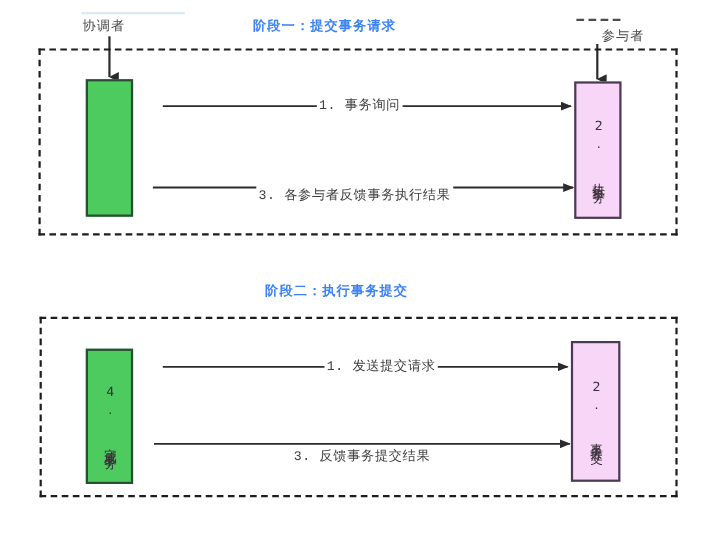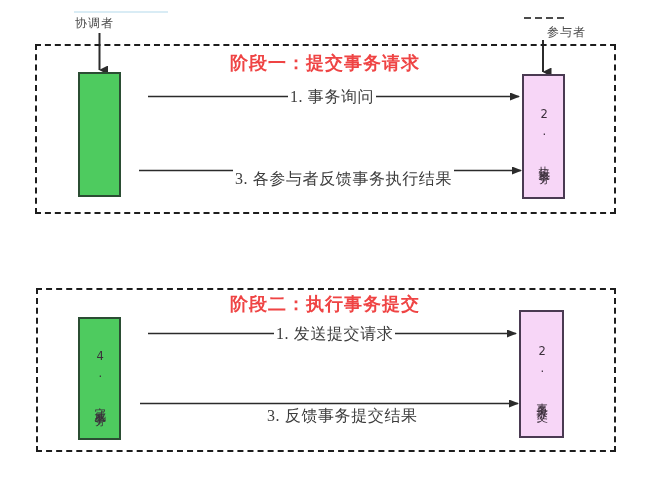--- a/index.html
+++ b/index.html
@@ -25,30 +25,29 @@
     position: absolute;
     left: 0; top: 0;
     width: 660px;
     height: 490px;
     pointer-events: none;
   }
 
   
   .phase-title {
     position: absolute;
-    font-size: 18px;
+    font-size: 12px;
     font-weight: bold;
     letter-spacing: 1px;
-    color: #ef4444;
+    color: #3b82f6;
     white-space: nowrap;
     font-family: "DejaVu Sans", "Liberation Sans", sans-serif;
-    margin-top: 36px;
   }
   #title-1 { left: 230px; top: 15px; }
-  #title-2 { left: 230px; top: 256px; }
+  #title-2 { left: 241px; top: 256px; }
 
   
   .actor-caption {
     position: absolute;
     font-size: 12px;
     color: #4c4c4c;
     white-space: nowrap;
     letter-spacing: 1px;
     font-family: "DejaVu Sans", "Liberation Sans", sans-serif;
   }
@@ -88,31 +87,31 @@
   .lane-pink  { background: #F7D6F7; border-color: #4a3a52; }
 
   #box-coordinator-1 { left: 78px;  top: 72px;  width: 43px;  height: 125px; }
   #box-participant-1 { left: 522px; top: 74px;  width: 43px;  height: 125px; }
   #box-coordinator-2 { left: 78px;  top: 317px; width: 43px;  height: 123px; }
   #box-participant-2 { left: 519px; top: 310px; width: 45px;  height: 128px; }
 
   
   .msg-label {
     position: absolute;
-    font-size: 16px;
+    font-size: 12px;
     letter-spacing: 0.6px;
     background: #ffffff;
     padding: 0 2px;
     color: #3d3d3d;
     white-space: nowrap;
-    font-family: Liberation Serif, serif;
+    font-family: Liberation Mono, monospace;
   }
   #msg-1-1 { left: 288px; top: 87px; }
   #msg-1-3 { left: 233px; top: 169px; }
-  #msg-2-1 { left: 274px; top: 324px; }
+  #msg-2-1 { left: 295px; top: 324px; }
   #msg-2-3 { left: 265px; top: 394px; margin-top: 12px; }
 </style>
 </head>
 <body>
 
 <div class="canvas">
 
   <svg class="layer" viewBox="0 0 660 490">
     <defs>
       <marker id="arrowR" markerWidth="10" markerHeight="8" refX="9" refY="4" orient="auto" markerUnits="userSpaceOnUse">

